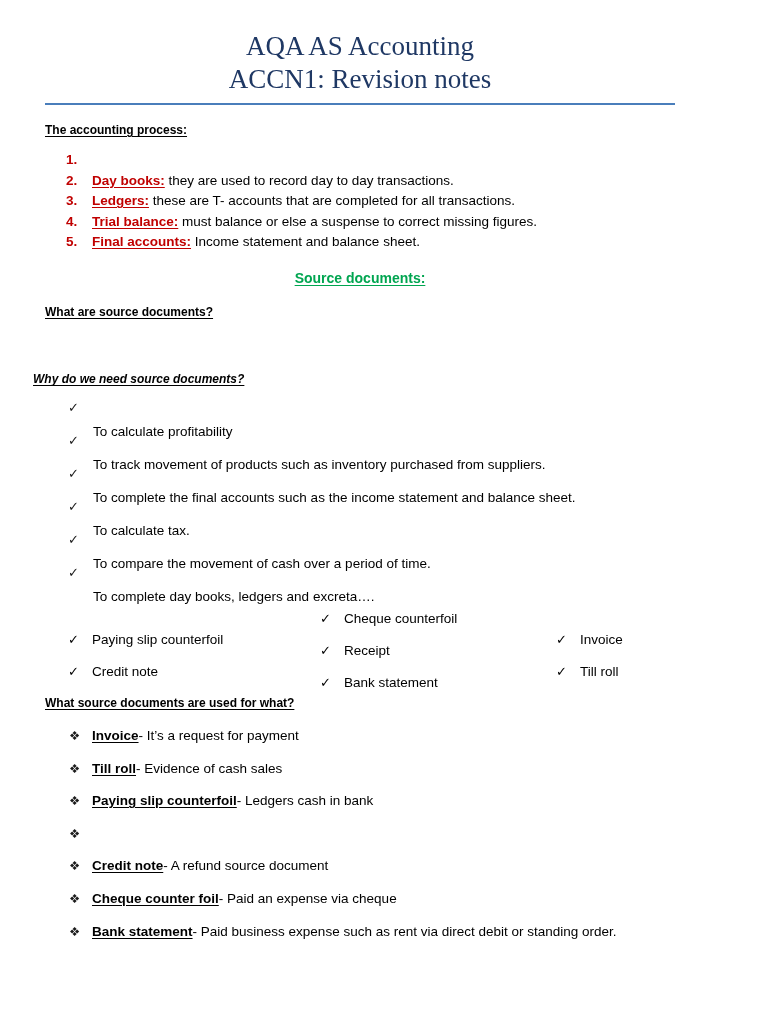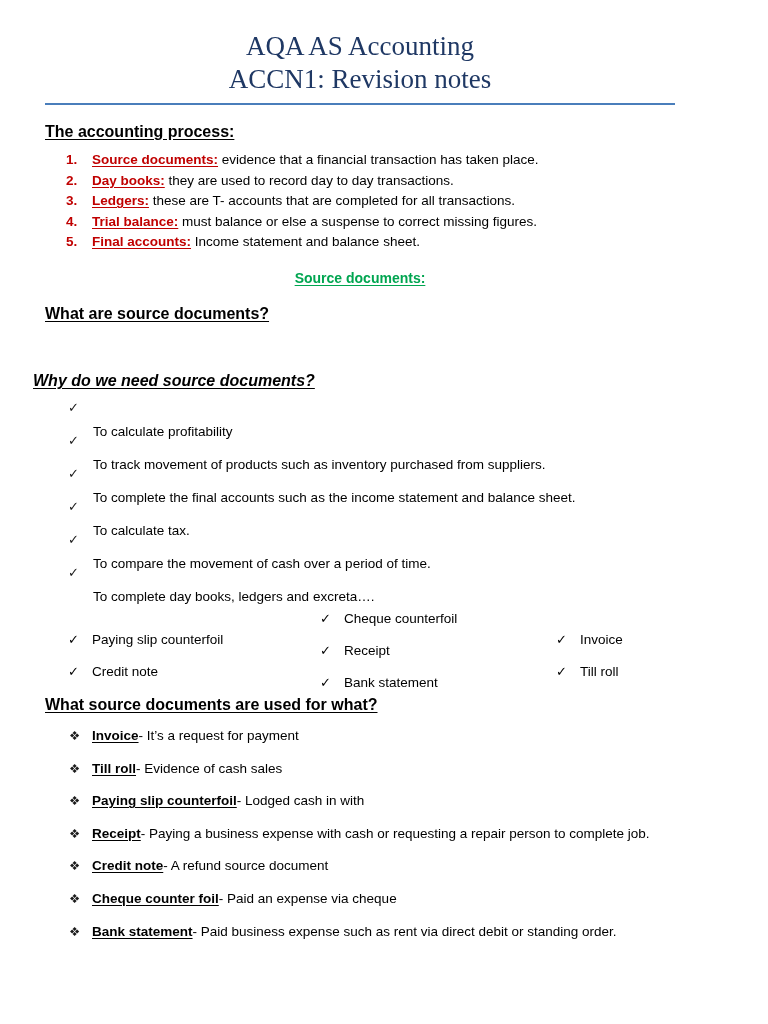--- a/index.html
+++ b/index.html
@@ -42,21 +42,21 @@
     left: 45px;
     top: 103px;
     width: 630px;
     height: 0;
     border-top: 2px solid #4A7EBB;
   }
 
   
   .sec-heading {
     position: absolute;
-    font-size: 16px;
+    font-size: 12px;
     font-weight: bold;
     color: #000000;
     white-space: nowrap;
   }
   .sec-heading .u {
     text-decoration: underline;
     text-underline-offset: 2px;
   }
   .para {
     position: absolute;
@@ -207,21 +207,20 @@
   </div>
   <div class="title-rule"></div>
 
   <div class="sec-heading" style="left:45px; top:123px;">
     <span class="u">The accounting process:</span>
   </div>
 
   <div class="num-list">
     <div class="num-row">
       <span class="num-marker">1.</span>
-      <span class="num-body"><span class="term-red">Source documents:</span><span class="rest"> evidence that a financial transaction has taken place.</span></span>
     </div>
     <div class="num-row">
       <span class="num-marker">2.</span>
       <span class="num-body"><span class="term-red">Day books:</span><span class="rest"> they are used to record day to day transactions.</span></span>
     </div>
     <div class="num-row">
       <span class="num-marker">3.</span>
       <span class="num-body"><span class="term-red">Ledgers:</span><span class="rest"> these are T- accounts that are completed for all transactions.</span></span>
     </div>
     <div class="num-row">
@@ -319,25 +318,24 @@
     <div class="dia-row">
       <span class="dia-mark">❖</span>
       <span class="dia-body"><span class="term-black">Invoice</span><span class="rest">- It’s a request for payment</span></span>
     </div>
     <div class="dia-row">
       <span class="dia-mark">❖</span>
       <span class="dia-body"><span class="term-black">Till roll</span><span class="rest">- Evidence of cash sales</span></span>
     </div>
     <div class="dia-row">
       <span class="dia-mark">❖</span>
-      <span class="dia-body"><span class="term-black">Paying slip counterfoil</span><span class="rest">- Lodged cash in with</span></span>
-    </div>
-    <div class="dia-row">
-      <span class="dia-mark">❖</span>
-      <span class="dia-body"><span class="term-black">Receipt</span><span class="rest">- Paying a business expense with cash or requesting a repair person to complete job.</span></span>
+      <span class="dia-body"><span class="term-black">Paying slip counterfoil</span><span class="rest">- Ledgers cash in bank</span></span>
+    </div>
+    <div class="dia-row">
+      <span class="dia-mark">❖</span>
     </div>
     <div class="dia-row">
       <span class="dia-mark">❖</span>
       <span class="dia-body"><span class="term-black">Credit note</span><span class="rest">- A refund source document</span></span>
     </div>
     <div class="dia-row">
       <span class="dia-mark">❖</span>
       <span class="dia-body"><span class="term-black">Cheque counter foil</span><span class="rest">- Paid an expense via cheque</span></span>
     </div>
     <div class="dia-row">

